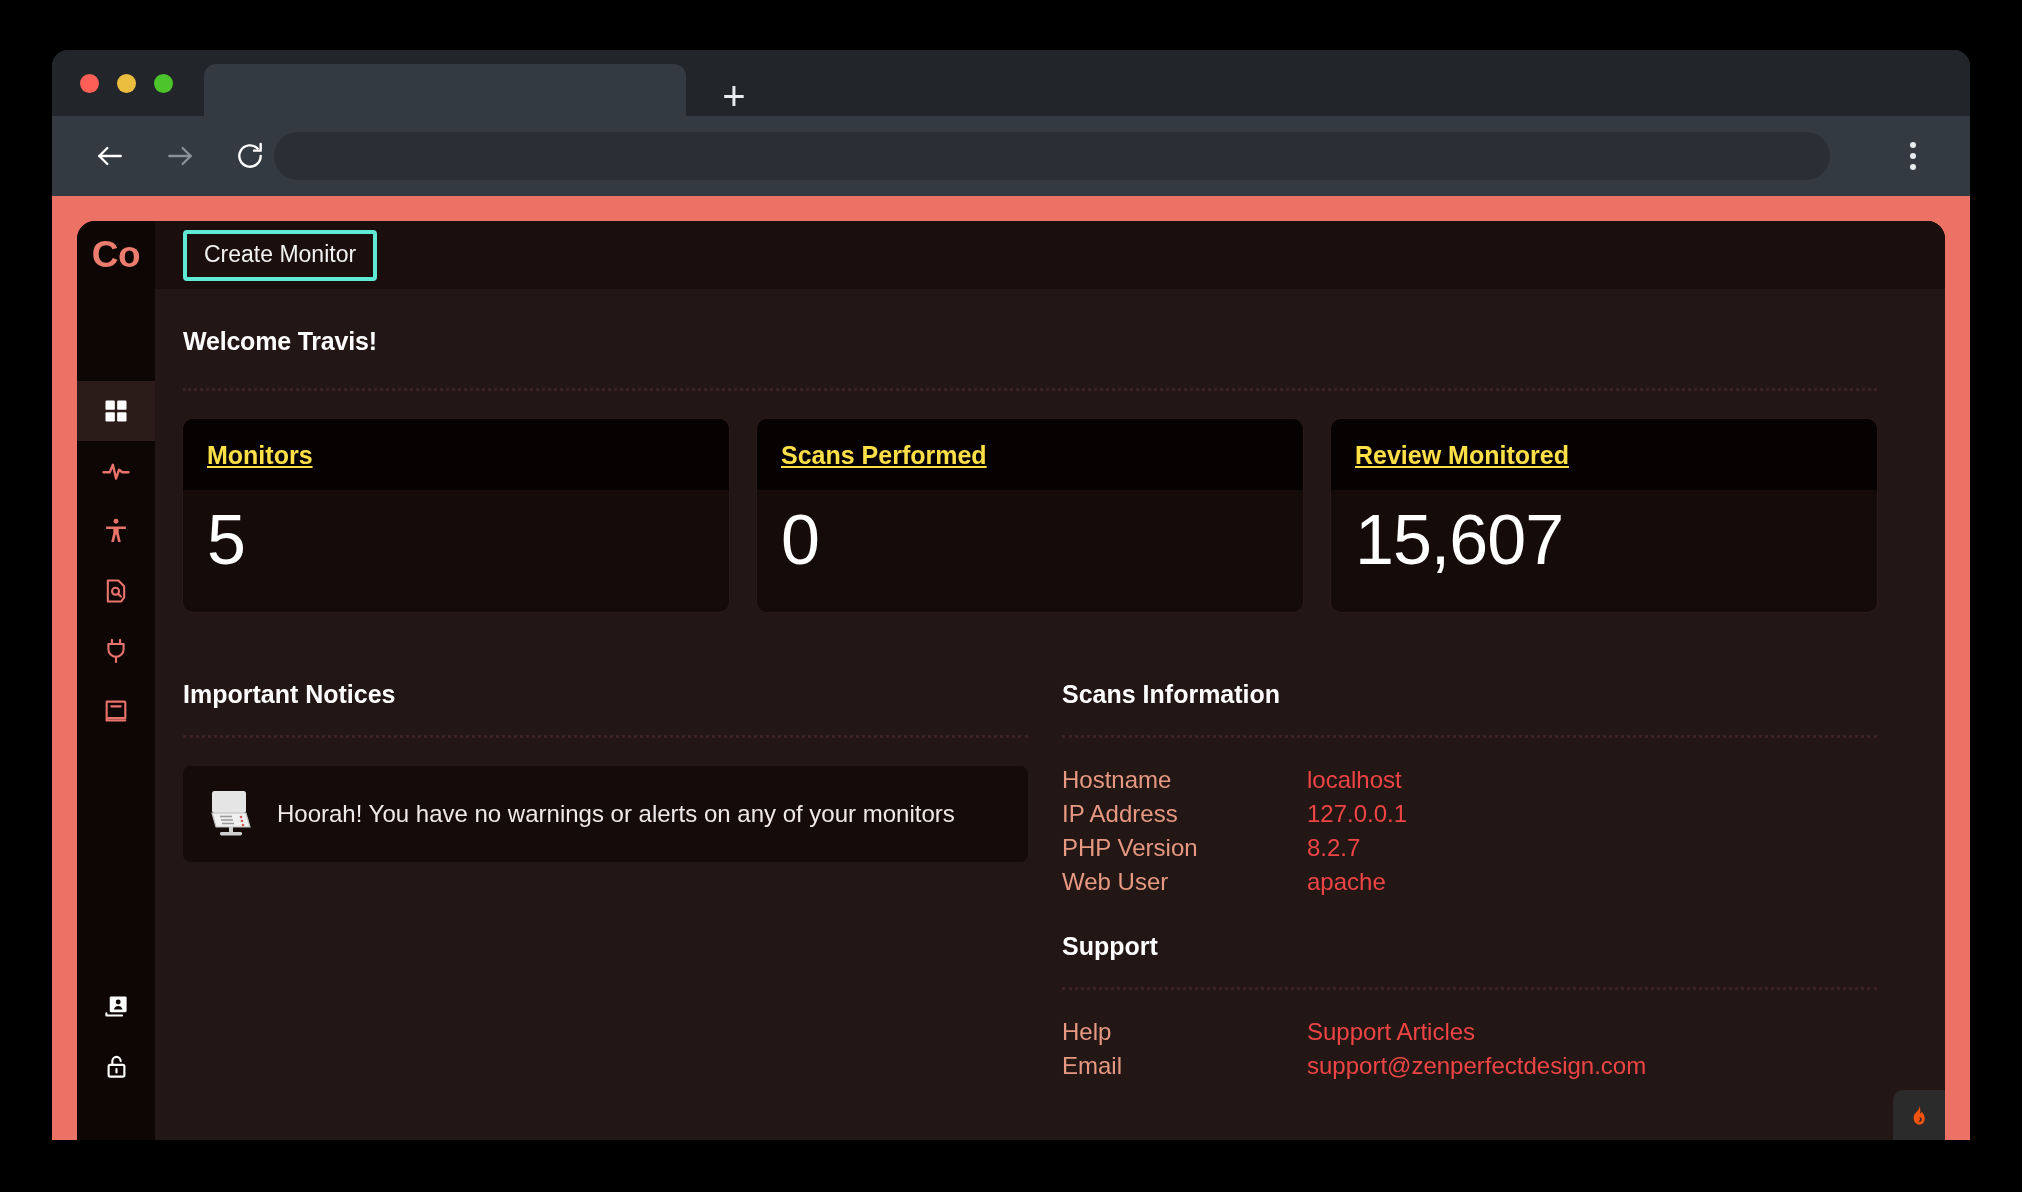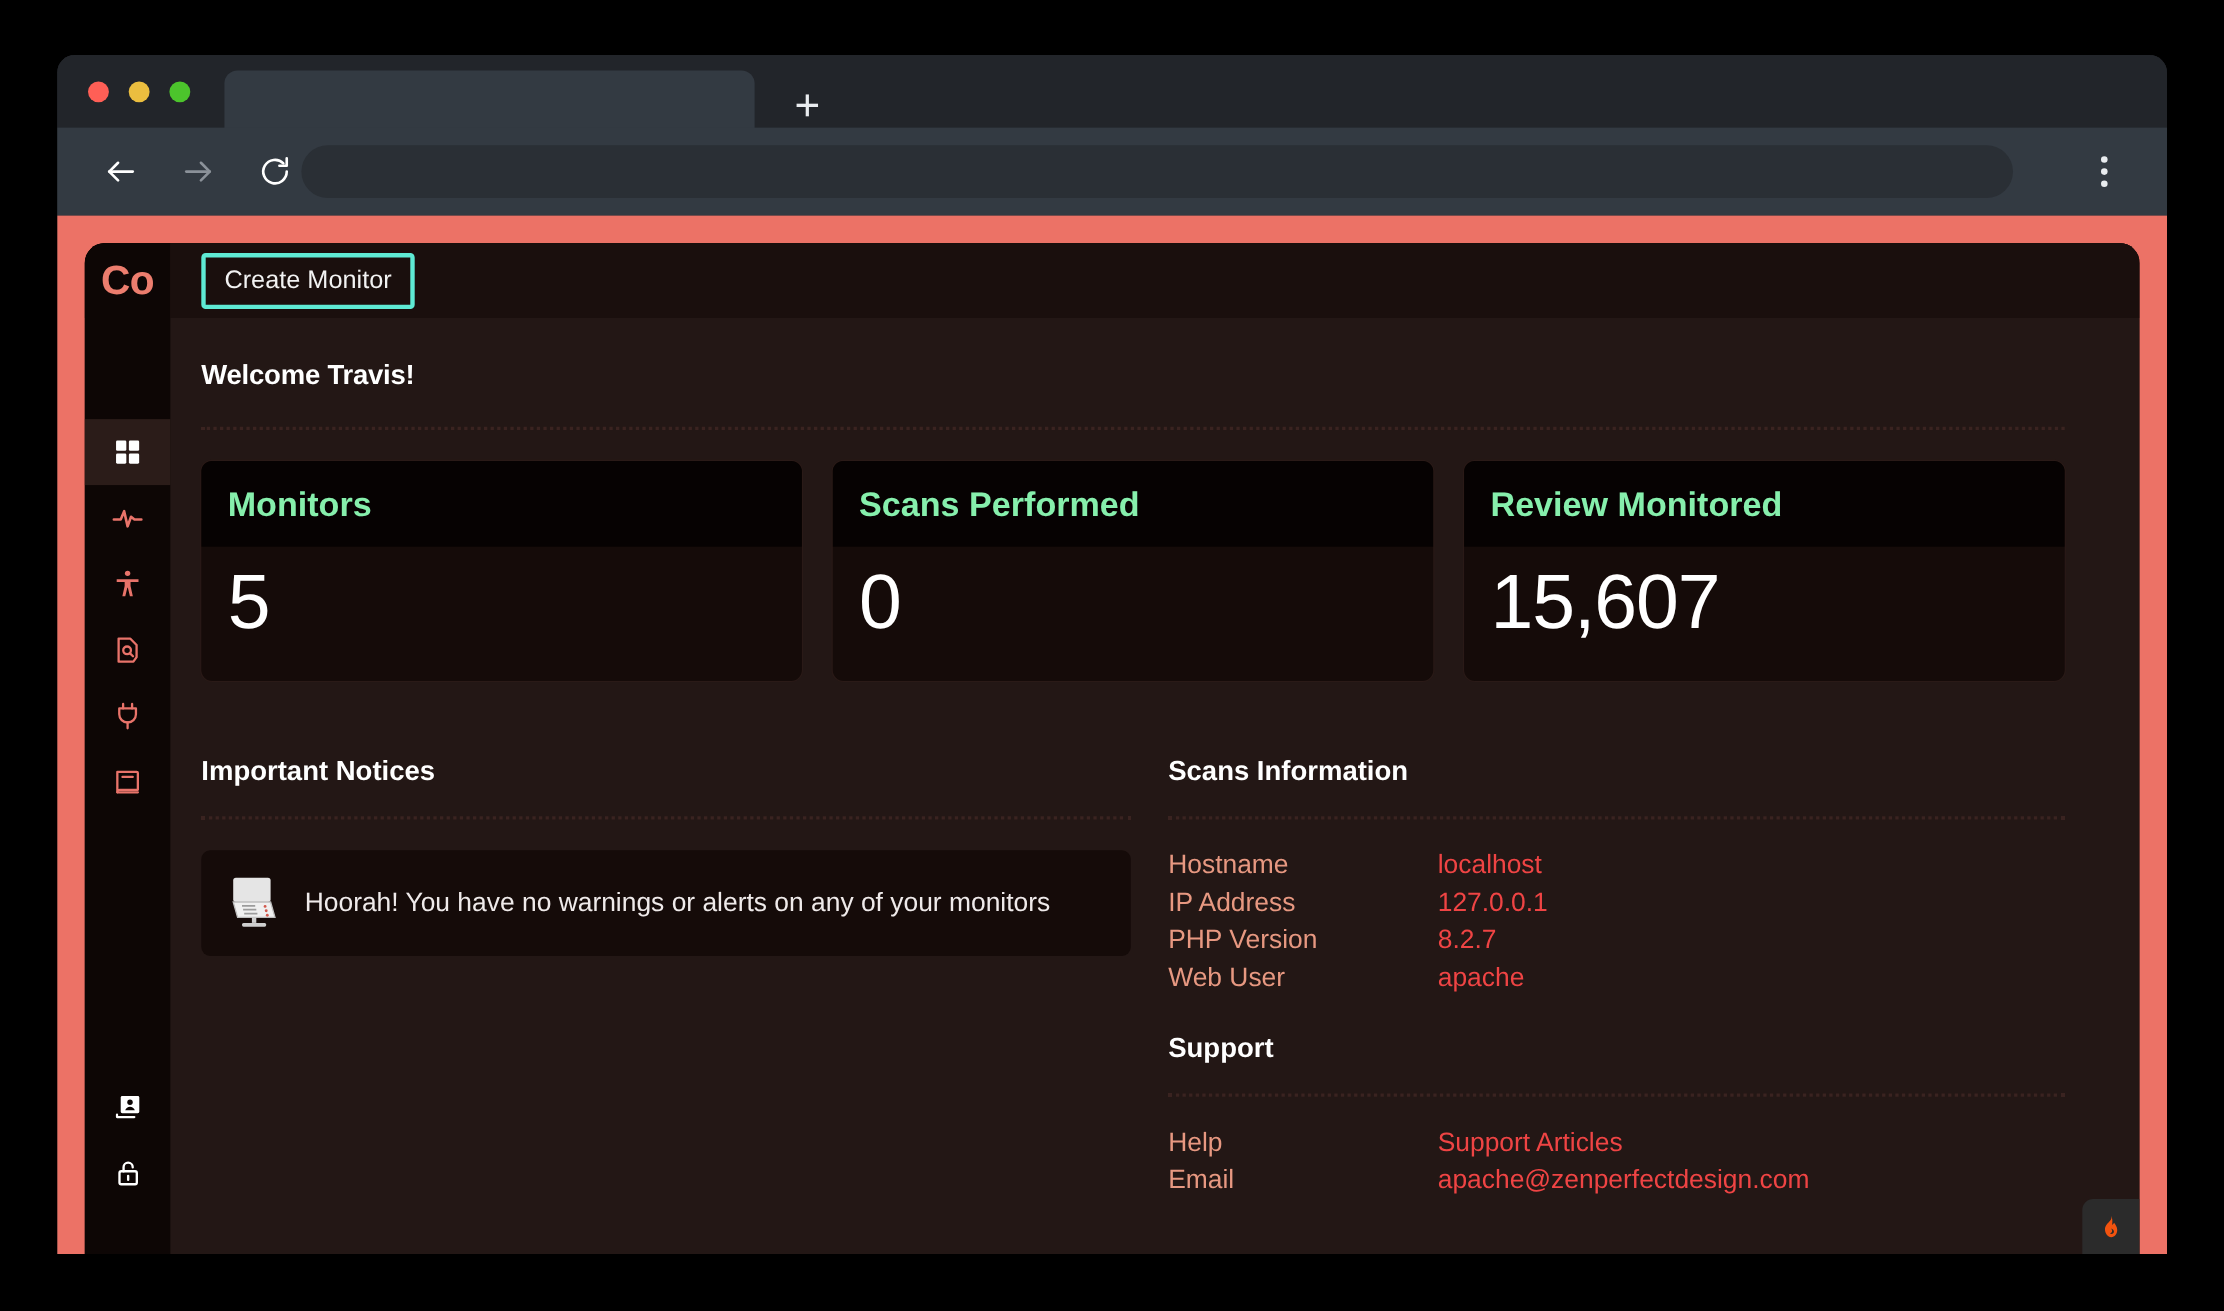--- a/index.html
+++ b/index.html
@@ -242,23 +242,24 @@
     background: #150b09;
     border-radius: 10px;
     overflow: hidden;
     box-shadow: 0 0 0 1px #2a1a17;
   }
   .stat-head {
     background: #060202;
     padding: 22px 24px 20px 24px;
   }
   .stat-title {
-    color: #86efac;
-    font-size: 31px;
+    color: #fde047;
+    font-size: 25px;
     font-weight: 700;
+    text-decoration: underline;
   }
   .stat-body {
     padding: 14px 24px 34px 24px;
   }
   .stat-value {
     color: #ffffff;
     font-size: 70px;
     font-weight: 300;
     line-height: 1.05;
     letter-spacing: -1px;
@@ -551,21 +552,21 @@
               <h2 class="section-title support-title">Support</h2>
               <div class="divider"></div>
               <table class="info-table">
                 <tbody>
                     <tr>
                   <td class="info-key">Help</td>
                   <td class="info-val">Support Articles</td>
                 </tr>
                 <tr>
                   <td class="info-key">Email</td>
-                  <td class="info-val">apache@zenperfectdesign.com</td>
+                  <td class="info-val">support@zenperfectdesign.com</td>
                 </tr>
               </tbody>
                 </table>
             </div>
 
           </div>
         </div>
       </div>
 
       <div class="flare-badge">

